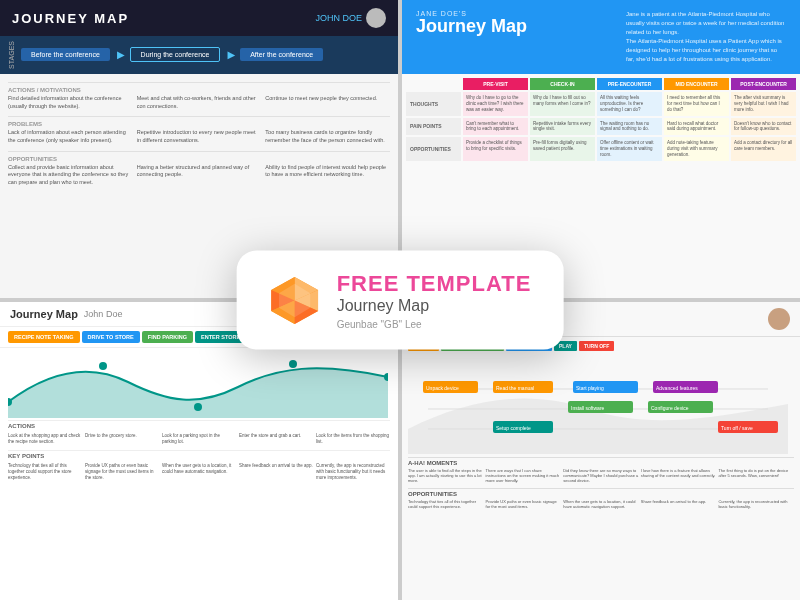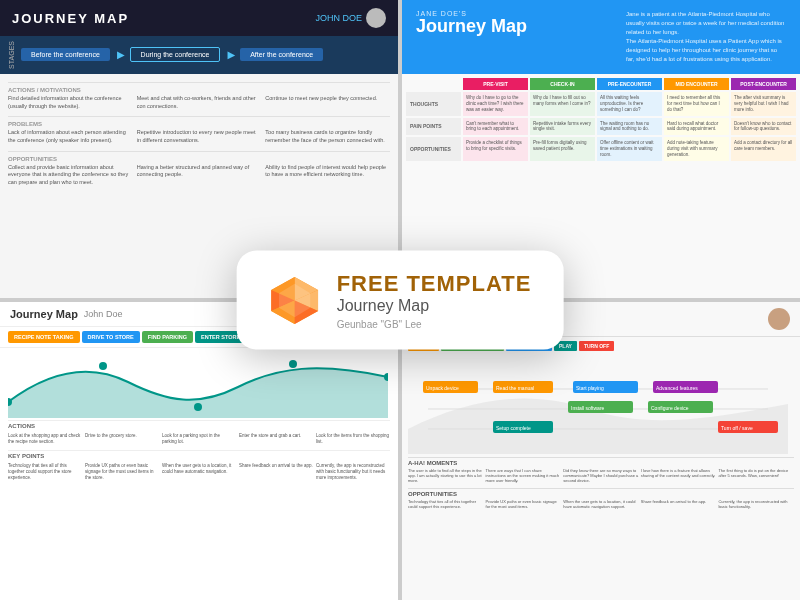--- a/index.html
+++ b/index.html
@@ -221,21 +221,21 @@
       box-shadow: 0 8px 40px rgba(0,0,0,0.25);
       display: flex;
       align-items: center;
       gap: 16px;
       z-index: 10;
       min-width: 280px;
     }
     .overlay-text .free-template {
       font-size: 22px;
       font-weight: 900;
-      color: #a16207;
+      color: #ec4899;
       text-transform: uppercase;
       letter-spacing: 1px;
     }
     .overlay-text .template-type {
       font-size: 16px;
       color: #555;
       font-weight: 400;
     }
 
     

